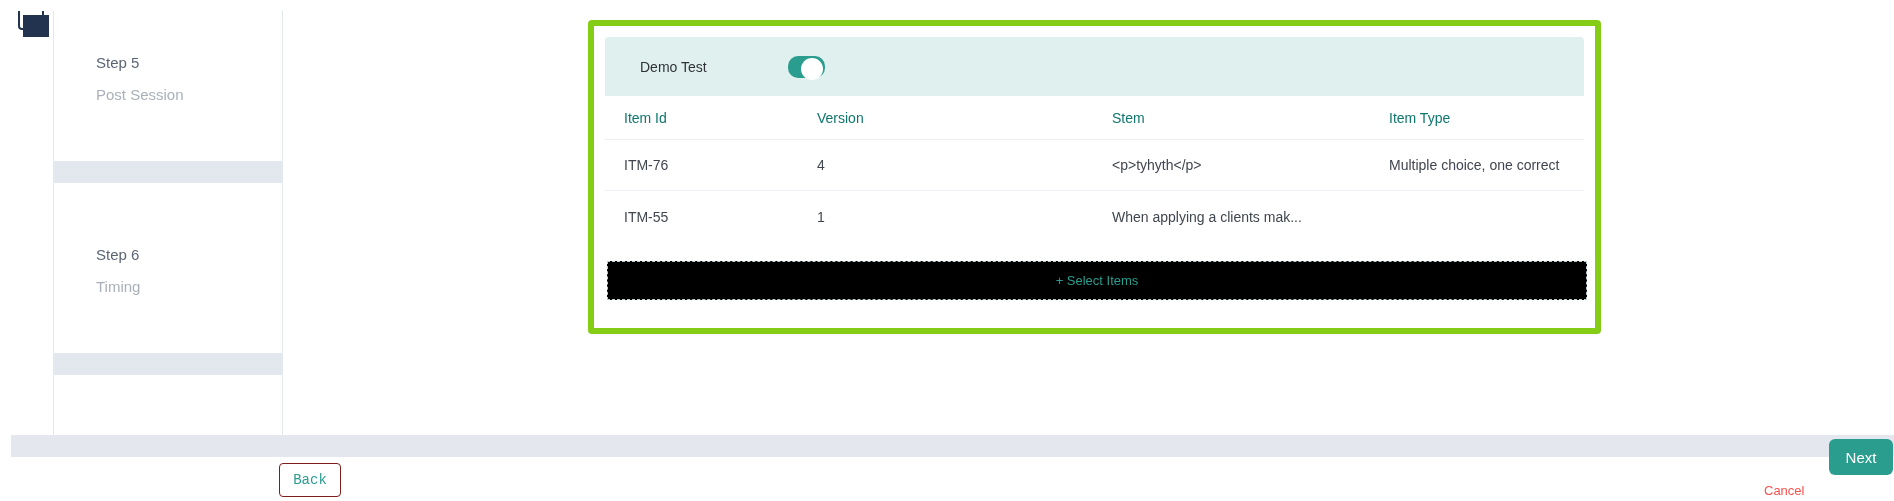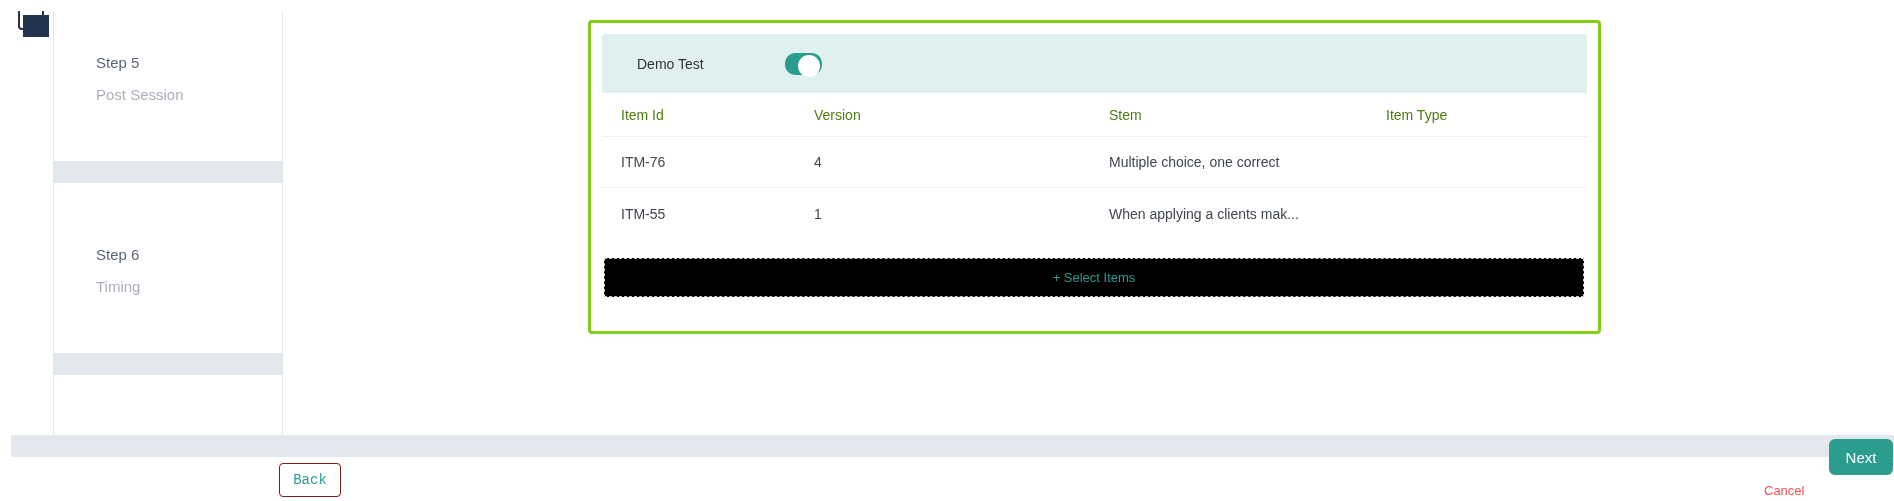--- a/index.html
+++ b/index.html
@@ -30,41 +30,41 @@
   .step-title { position: absolute; left: 31px; font-size: 15px; color: #5c6575; }
   .step-sub   { position: absolute; left: 31px; font-size: 15px; color: #aab0ba; }
   .s5-title { top: 32px; }
   .s5-sub   { top: 64px; }
   .s6-title { top: 224px; }
   .s6-sub   { top: 256px; }
 
   
   .card {
     position: absolute; left: 577px; top: 9px; width: 1013px; height: 314px;
-    background: #ffffff; border: 3px solid #84cc16; border-radius: 4px;
+    background: #ffffff; border: 6px solid #84cc16; border-radius: 4px;
     box-shadow: 0 1px 3px rgba(0,0,0,0.04);
   }
   .card-header {
     height: 59px; background: #dff0ee; border-radius: 4px 4px 0 0;
     display: flex; align-items: center; padding-left: 24px;
   }
   .card-title { font-size: 14px; color: #2f3338; margin-right: 70px; }
 
   .toggle {
     position: relative; width: 37px; height: 19px; border-radius: 10px;
     background: #2a9d8f; cursor: pointer; flex: 0 0 auto;
   }
   .toggle .knob {
     position: absolute; right: 2px; top: 2px; width: 15px; height: 15px;
     border-radius: 50%; background: #ffffff;
   }
 
   .trow { display: flex; align-items: center; }
   .thead { height: 44px; border-bottom: 1px solid #eceff4; }
-  .thead .cell { font-size: 14px; color: #4d7c0f; }
+  .thead .cell { font-size: 14px; color: #0f766e; }
   .tbody-row1 { height: 51px; border-bottom: 1px solid #eef1f5; }
   .tbody-row2 { height: 52px; }
   .cell { padding-left: 8px; font-size: 14px; color: #40464f; overflow: hidden; white-space: nowrap; }
   .c1 { width: 193px; }
   .c2 { width: 295px; }
   .c3 { width: 277px; }
   .c4 { flex: 1; }
 
   .select-items-btn {
     position: absolute; left: 13px; top: 235px; width: 980px; height: 39px;
@@ -122,20 +122,21 @@
   <div class="trow thead">
     <div class="cell c1">Item Id</div>
     <div class="cell c2">Version</div>
     <div class="cell c3">Stem</div>
     <div class="cell c4">Item Type</div>
   </div>
 
   <div class="trow tbody-row1">
     <div class="cell c1">ITM-76</div>
     <div class="cell c2">4</div>
+    <div class="cell c3">&lt;p&gt;tyhyth&lt;/p&gt;</div>
     <div class="cell c4">Multiple choice, one correct</div>
   </div>
 
   <div class="trow tbody-row2">
     <div class="cell c1">ITM-55</div>
     <div class="cell c2">1</div>
     <div class="cell c3">When applying a clients mak...</div>
   </div>
 
   <div class="select-items-btn">+ Select Items</div>

